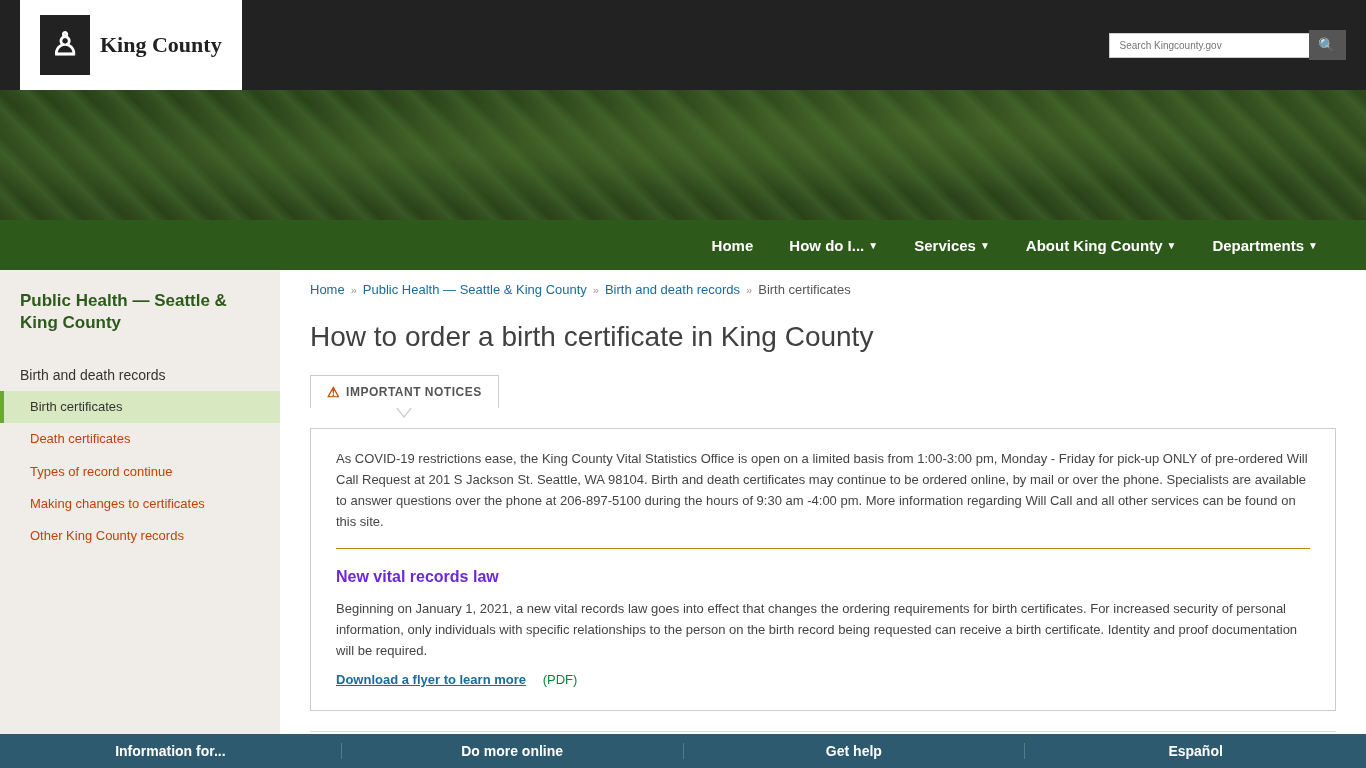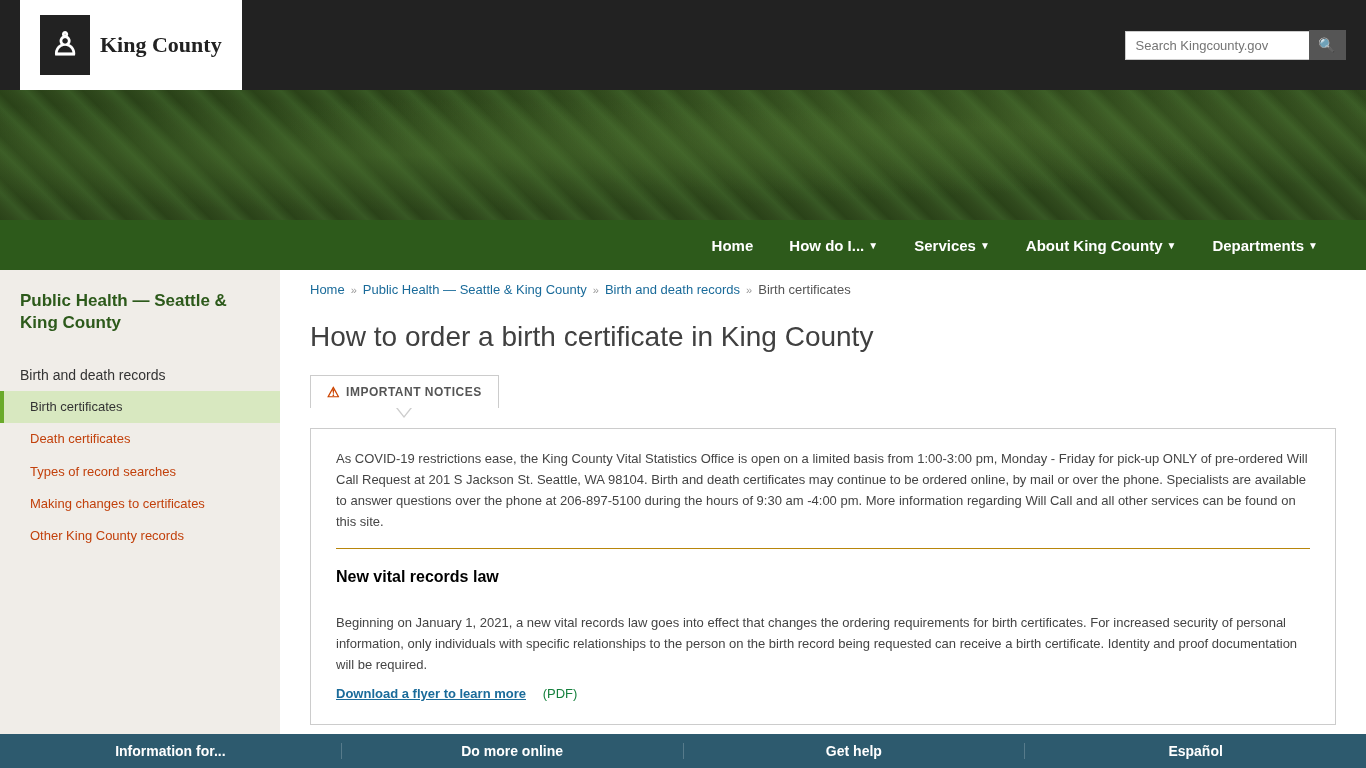--- a/index.html
+++ b/index.html
@@ -39,22 +39,22 @@
       font-family: Liberation Serif, serif;
     }
     .search-area {
       display: flex;
       align-items: center;
     }
     .search-input {
       padding: 6px 10px;
       border: 1px solid #ccc;
       border-right: none;
-      font-size: 13px;
-      width: 184px;
+      font-size: 10px;
+      width: 200px;
       color: #701a75;
       background: white;
     }
     .search-btn {
       background: #555;
       border: none;
       padding: 7px 10px;
       cursor: pointer;
       color: white;
       font-size: 14px;
@@ -246,22 +246,22 @@
       color: #444;
     }
     .notice-divider {
       border: none;
       border-top: 1px solid #b8860b;
       margin: 15px 0;
     }
     .notice-subtitle {
       font-size: 16px;
       font-weight: bold;
-      color: #000000;
-      margin-bottom: 24px;
+      color: #6d28d9;
+      margin-bottom: 10px;
     }
     .notice-link {
       color: #1a6b9a;
       font-weight: bold;
       text-decoration: underline;
       cursor: pointer;
     }
 
     
     .accordion-item {
@@ -341,21 +341,21 @@
 </nav>
 
 <div class="page-layout">
 
   <aside class="sidebar">
     <div class="sidebar-title">Public Health — Seattle &amp; King County</div>
     <div class="sidebar-section">
       <a class="sidebar-section-title">Birth and death records</a>
       <a class="sidebar-item active">Birth certificates</a>
       <a class="sidebar-item">Death certificates</a>
-      <a class="sidebar-item">Types of record searches</a>
+      <a class="sidebar-item">Types of record continue</a>
       <a class="sidebar-item">Making changes to certificates</a>
       <a class="sidebar-item">Other King County records</a>
     </div>
     <div class="sidebar-bottom"></div>
   </aside>
 
   <main class="main-content">
 
     <div class="breadcrumb">
       <a>Home</a>

